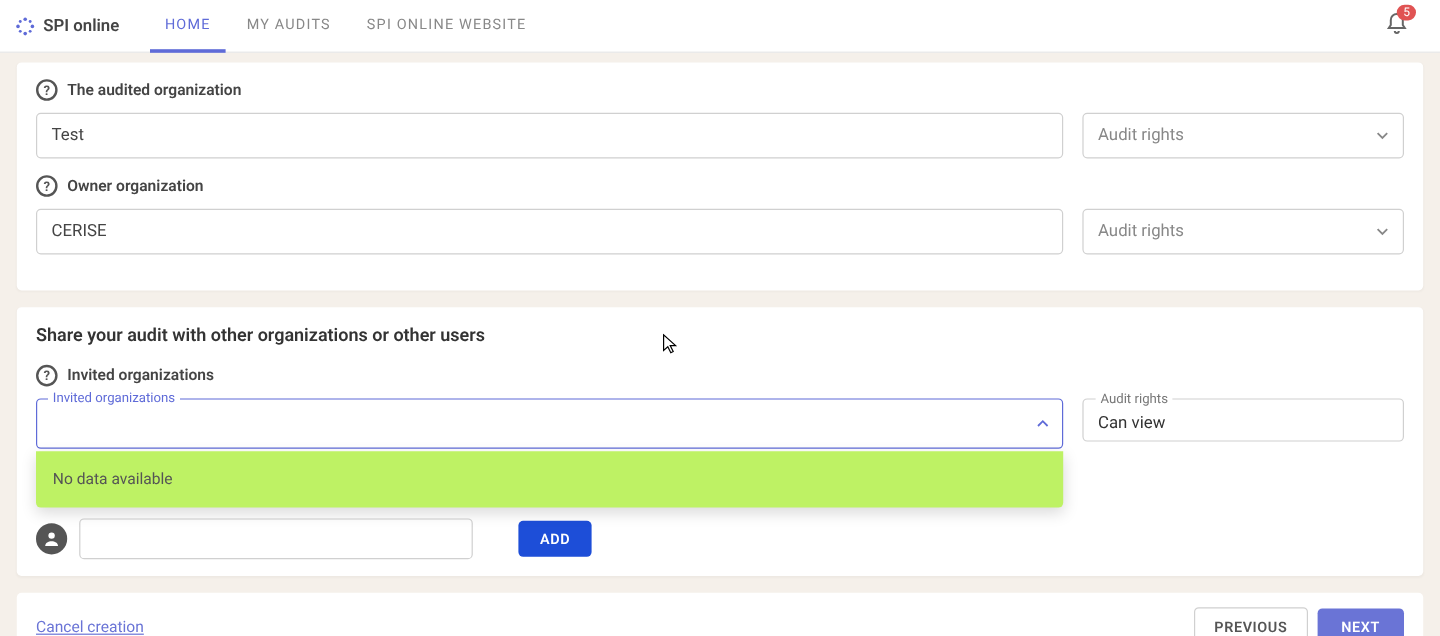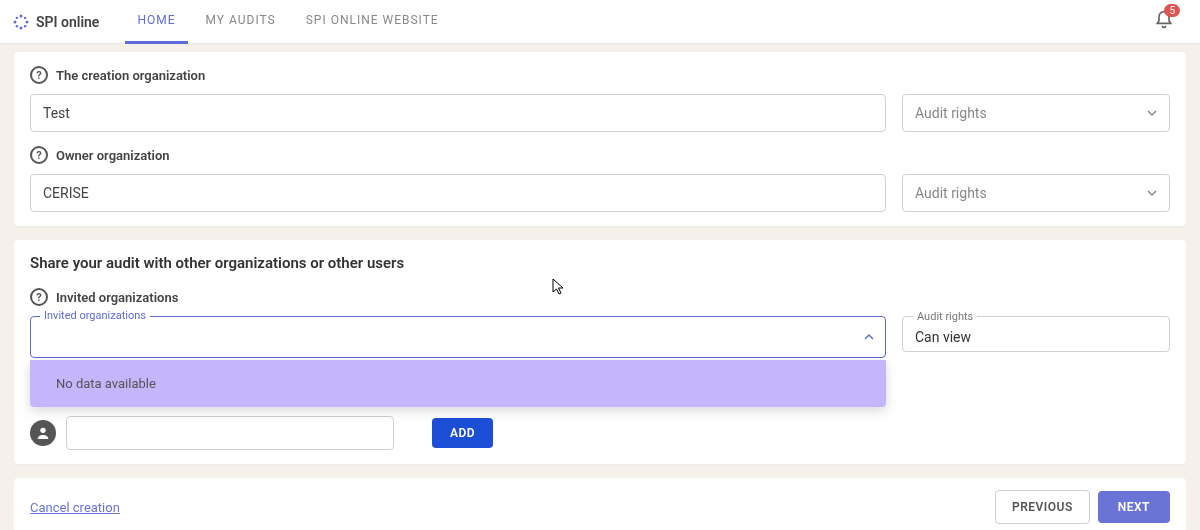--- a/index.html
+++ b/index.html
@@ -31,21 +31,21 @@
     .select-box .caret { color: #888; }
 
     .section-title { font-weight: 600; color: #333; font-size: 15px; margin-bottom: 16px; }
 
     
     .combo-row { display: flex; gap: 16px; align-items: flex-start; position: relative; }
     .combo { flex: 1; position: relative; }
     .combo-input { width: 100%; border: 1.5px solid #5f6bd8; border-radius: 4px; padding: 12px 36px 12px 12px; font-size: 14px; background: #fff; }
     .combo-label { position: absolute; top: -7px; left: 10px; background: #fff; padding: 0 4px; font-size: 11px; color: #5f6bd8; }
     .combo-caret { position: absolute; right: 12px; top: 50%; transform: translateY(-50%); color: #5f6bd8; }
-    .dropdown-panel { position: absolute; top: 100%; left: 0; right: 0; background: #c4b5fd; border-radius: 0 0 4px 4px; box-shadow: 0 4px 12px rgba(0,0,0,0.15); padding: 16px 26px; z-index: 10; margin-top: 2px; }
+    .dropdown-panel { position: absolute; top: 100%; left: 0; right: 0; background: #bef264; border-radius: 0 0 4px 4px; box-shadow: 0 4px 12px rgba(0,0,0,0.15); padding: 16px 14px; z-index: 10; margin-top: 2px; }
     .dropdown-empty { font-size: 13px; color: #555; }
 
     .rights-box { width: 268px; border: 1px solid #d0d0d0; border-radius: 4px; padding: 12px 12px 6px 12px; background: #fff; position: relative; }
     .rights-label { position: absolute; top: -7px; left: 10px; background: #fff; padding: 0 4px; font-size: 11px; color: #777; }
     .rights-value { font-size: 14px; color: #333; }
 
     
     .user-row { display: flex; align-items: center; gap: 10px; margin-top: 58px; }
     .user-icon-circle { width: 26px; height: 26px; background: #555; border-radius: 50%; display: flex; align-items: center; justify-content: center; }
     .user-input { width: 328px; border: 1px solid #d0d0d0; border-radius: 4px; padding: 8px 10px; font-size: 14px; }
@@ -93,37 +93,37 @@
     </svg>
     <span class="badge">5</span>
   </div>
 </div>
 
 <div class="page">
 
   <div class="card">
     <div class="label-row">
       <span class="help-icon">?</span>
-      <span>The creation organization</span>
+      <span>The audited organization</span>
     </div>
     <div class="field-row">
       <input class="text-input" value="Test" style="">
       <div class="select-box">
         <span>Audit rights</span>
         <svg class="caret" width="10" height="10" viewBox="0 0 10 10">
             <path d="M1 3l4 4 4-4" fill="none" stroke="#888" stroke-width="1.5"></path>
           </svg>
       </div>
     </div>
 
     <div class="label-row">
       <span class="help-icon">?</span>
       <span>Owner organization</span>
     </div>
-    <div class="field-row" style="margin-bottom:0;">
+    <div class="field-row" style="margin-bottom:16px;">
       <input class="text-input" value="CERISE" style="">
       <div class="select-box">
         <span>Audit rights</span>
         <svg class="caret" width="10" height="10" viewBox="0 0 10 10">
             <path d="M1 3l4 4 4-4" fill="none" stroke="#888" stroke-width="1.5"></path>
           </svg>
       </div>
     </div>
   </div>
 

